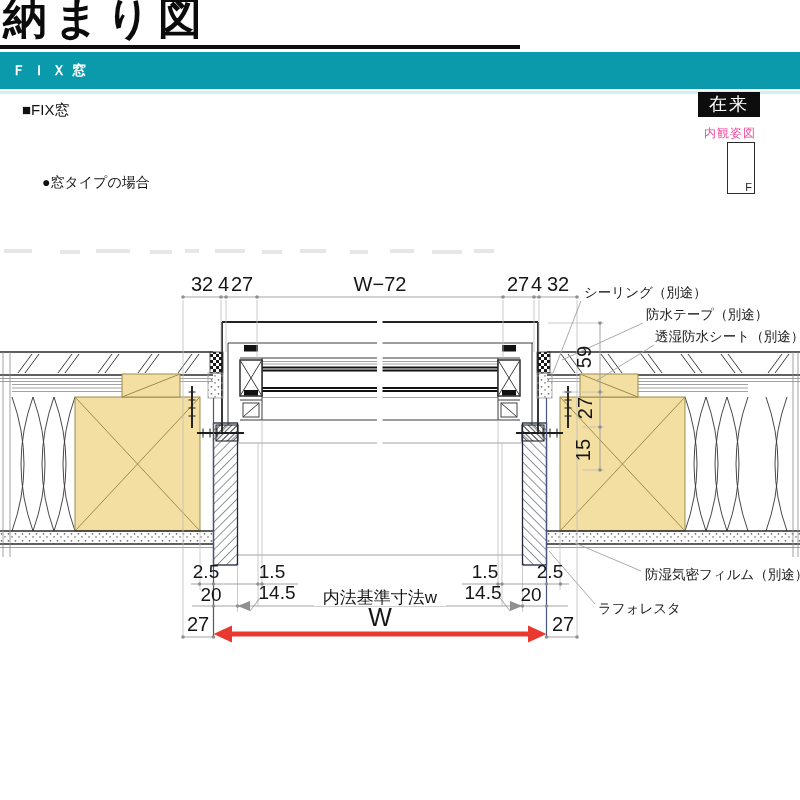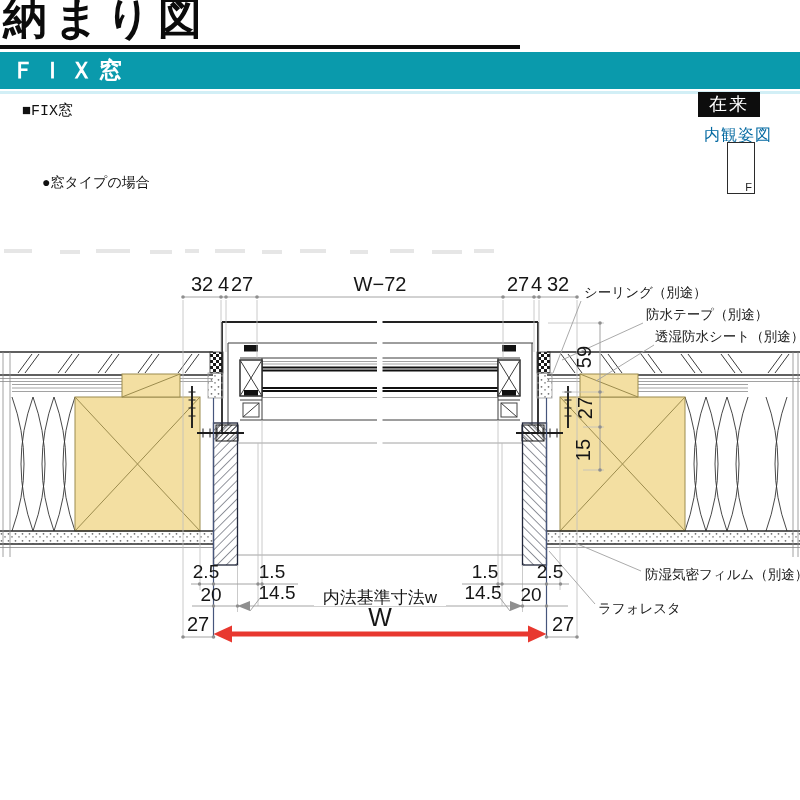--- a/index.html
+++ b/index.html
@@ -2,28 +2,28 @@
 <html><head>
 <meta charset="utf-8">
 <style>
   html,body{margin:0;padding:0;background:#fff;}
   .page{position:relative;width:800px;height:800px;background:#fff;overflow:hidden;
         font-family:"Liberation Sans","DejaVu Sans",sans-serif;}
   .title{position:absolute;left:3px;top:-6px;font-size:44px;font-weight:900;
          color:#0b0b0b;letter-spacing:7px;line-height:1.1;}
   .title-underline{position:absolute;left:0;top:45px;width:520px;height:4px;background:#0d0d0d;}
   .section-bar{position:absolute;left:0;top:52px;width:800px;height:37px;background:#0a9aac;}
-  .section-bar .lbl{color:#ffffff;font-size:23px;font-weight:bold;letter-spacing:6px;
+  .section-bar .lbl{color:#ffffff;font-size:14px;font-weight:bold;letter-spacing:6px;
                     padding-left:12px;line-height:37px;}
   .section-underbar{position:absolute;left:0;top:91px;width:800px;height:3px;background:#d2eff6;}
-  .note1{position:absolute;left:22px;top:101px;font-size:15px;color:#111;font-family:Liberation Mono, monospace;}
+  .note1{position:absolute;left:22px;top:101px;font-size:15px;color:#111;}
   .note2{position:absolute;left:42px;top:126px;font-size:14px;color:#111;margin-top:48px;}
   .badge{position:absolute;left:698px;top:92px;width:62px;height:25px;background:#0d0d0d;
          color:#fff;font-size:18px;text-align:center;line-height:25px;letter-spacing:2px;}
-  .elev-caption{position:absolute;left:704px;top:125px;font-size:16px;color:#0369a1;letter-spacing:1px;}
+  .elev-caption{position:absolute;left:704px;top:125px;font-size:12px;color:#ec4899;letter-spacing:1px;}
   .elev-box{position:absolute;left:727px;top:142px;width:26px;height:50px;border:1.7px solid #2b2b2b;}
   .elev-mark{position:absolute;right:2px;bottom:0px;font-size:11px;color:#222;}
   svg{position:absolute;left:0;top:0;}
   .ln{stroke:#3c3c3c;stroke-width:1;fill:none}
   .ln2{stroke:#2b2b2b;stroke-width:1.3;fill:none}
   .thin{stroke:#8a8a8a;stroke-width:.8;fill:none}
   .thick{stroke:#222;stroke-width:1.8;fill:none}
   .glass{stroke:#101010;stroke-width:1.9;fill:none}
   .dimline{stroke:#9a9a9a;stroke-width:.9;fill:none}
   .ext{stroke:#bcbcbc;stroke-width:.8;fill:none}

